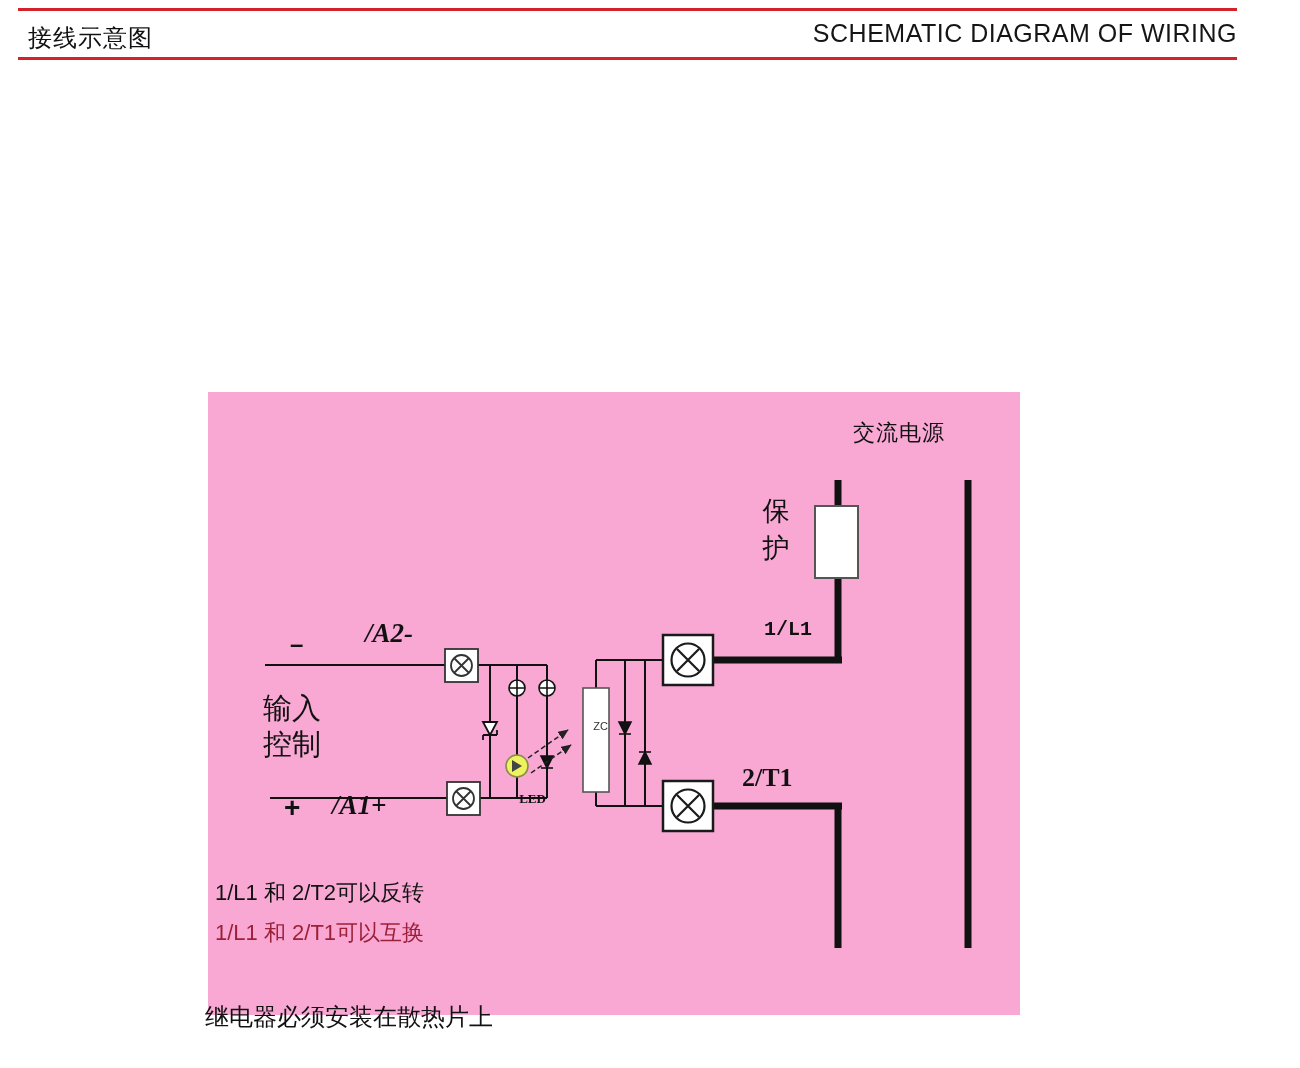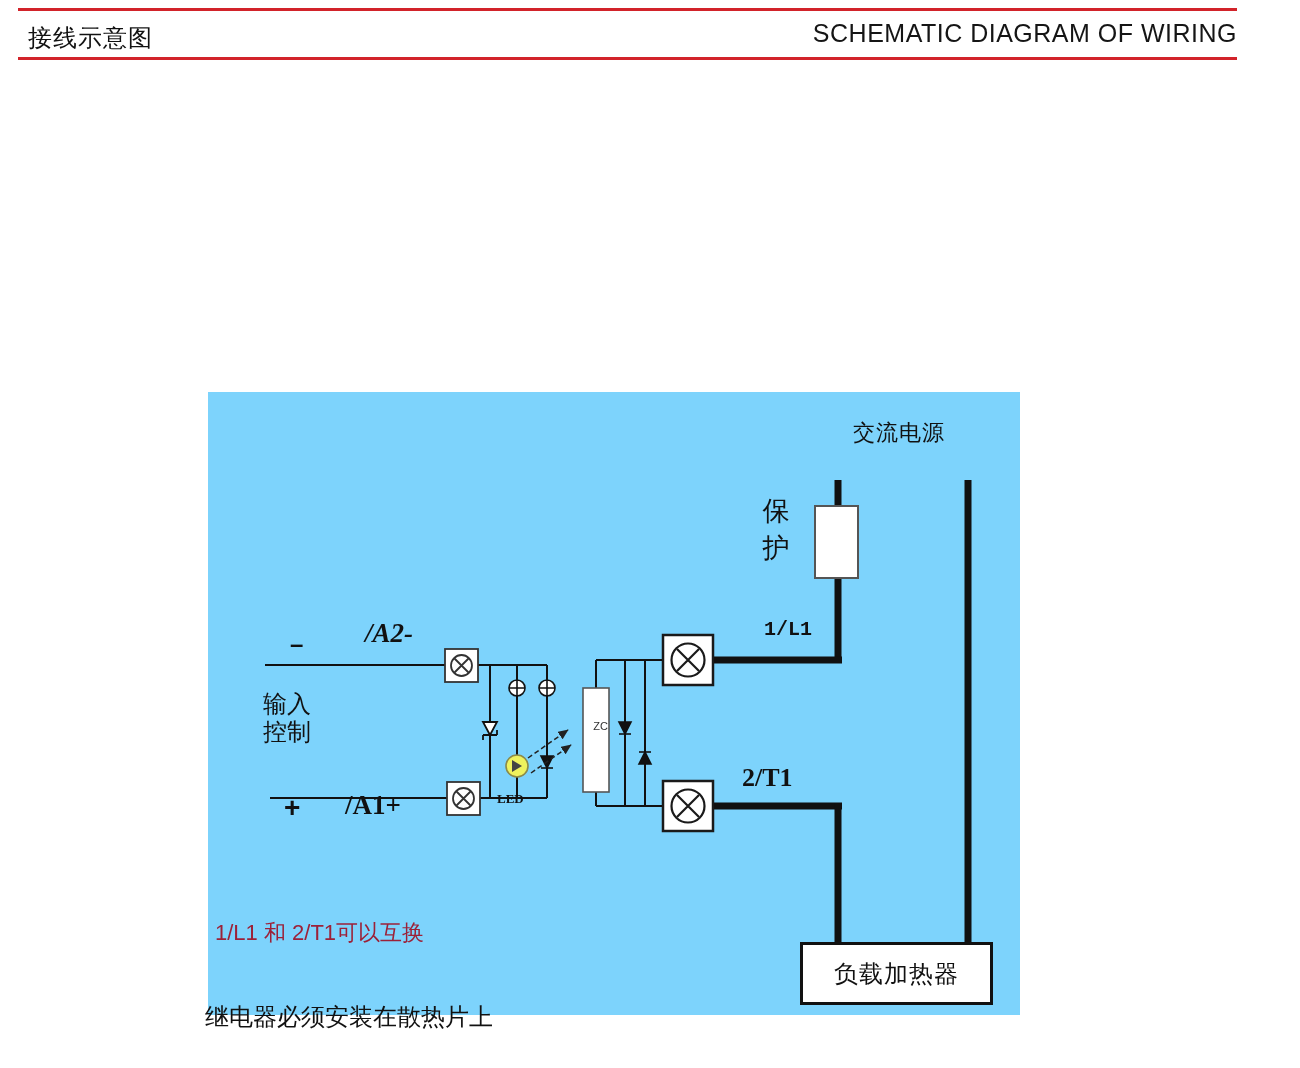--- a/index.html
+++ b/index.html
@@ -3,35 +3,35 @@
 <meta charset="utf-8">
 <style>
   html,body{margin:0;padding:0;background:#ffffff;}
   .page{position:relative;width:1300px;height:1068px;background:#ffffff;overflow:hidden;
         font-family:"Liberation Sans","DejaVu Sans",sans-serif;color:#111;}
   .rule{position:absolute;left:18px;width:1219px;height:3px;background:#d2232a;}
   .rule-top{top:8px;}
   .rule-2{top:57px;}
   .hdr-zh{position:absolute;left:28px;top:22px;font-size:24px;letter-spacing:1px;color:#111;text-align:right;}
   .hdr-en{position:absolute;right:63px;top:19px;font-size:25px;font-weight:normal;color:#151515;letter-spacing:.5px;}
-  .diagram{position:absolute;left:208px;top:392px;width:812px;height:623px;background:#7dd3fc;}
+  .diagram{position:absolute;left:208px;top:392px;width:812px;height:623px;background:#f9a8d4;}
   .diagram svg{position:absolute;left:0;top:0;}
   .lbl{position:absolute;white-space:nowrap;}
   .preline{white-space:pre-line;}
   .lbl-ac{left:645px;top:26px;font-size:22px;letter-spacing:1px;}
   .lbl-protect{left:550px;top:101px;width:36px;font-size:27px;line-height:37px;text-align:center;}
   .serifb{font-family:"Liberation Serif","DejaVu Serif",serif;font-weight:bold;}
   .lbl-1l1{left:556px;top:226px;font-size:20px;font-family:Liberation Mono, monospace;}
   .lbl-2t1{left:534px;top:371px;font-size:26px;}
   .lbl-minus{left:82px;top:238px;font-size:24px;font-weight:bold;}
   .lbl-plus{left:76px;top:400px;font-size:28px;font-weight:bold;}
   .lbl-a2{left:137px;top:226px;font-size:27px;font-style:italic;margin-left:20px;}
-  .lbl-a1{left:137px;top:398px;font-size:27px;}
-  .lbl-input{left:55px;top:298px;font-size:24px;line-height:28px;}
-  .lbl-led{left:289px;top:399px;width:41px;font-size:13px;}
+  .lbl-a1{left:124px;top:398px;font-size:27px;font-style:italic;}
+  .lbl-input{left:55px;top:298px;font-size:29px;line-height:36px;}
+  .lbl-led{left:304px;top:399px;width:41px;font-size:13px;text-align:center;}
   .lbl-zc{left:375px;top:328px;width:35px;font-size:11px;text-align:center;color:#333;}
   .load-box{position:absolute;left:592px;top:550px;width:187px;height:57px;border:3px solid #111;
             background:#fff;display:flex;align-items:center;justify-content:center;font-size:24px;letter-spacing:1px;}
   .note{position:absolute;font-size:22px;color:#111;white-space:nowrap;}
   .note1{left:7px;top:486px;}
   .note2{left:7px;top:526px;color:#9c2138;}
   .note3{left:-3px;top:609px;font-size:24px;font-weight:500;}
 </style>
 </head>
 <body>
@@ -145,19 +145,19 @@
     <div class="lbl lbl-2t1 serifb">2/T1</div>
     <div class="lbl lbl-minus">–</div>
     <div class="lbl lbl-a2 serifb">/A2-</div>
     <div class="lbl lbl-input preline">输入
 控制</div>
     <div class="lbl lbl-plus">+</div>
     <div class="lbl lbl-a1 serifb">/A1+</div>
     <div class="lbl lbl-led serifb">LED</div>
     <div class="lbl lbl-zc">ZC</div>
 
-    <div class="load-box">负载加热器</div>
 
+    <div class="note note1">1/L1 和 2/T2可以反转</div>
     <div class="note note2">1/L1 和 2/T1可以互换</div>
     <div class="note note3">继电器必须安装在散热片上</div>
   </div>
 
 </div>
 
 </body></html>

